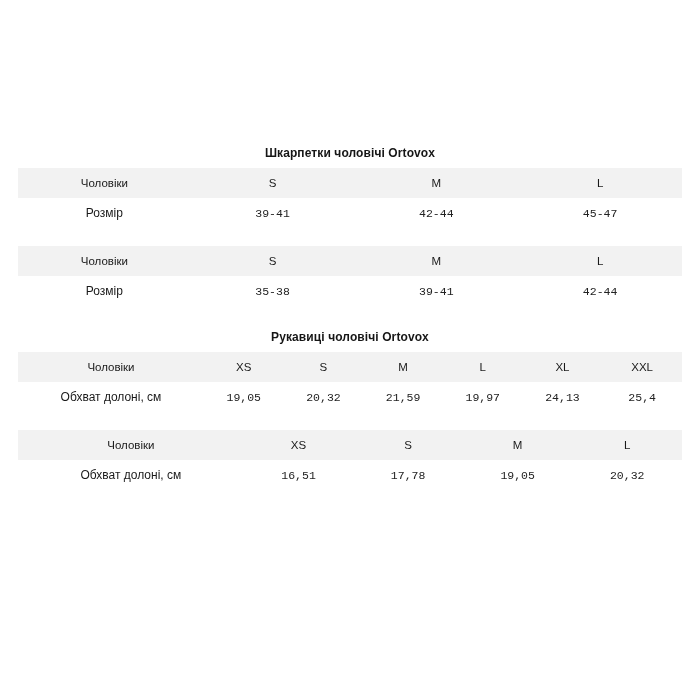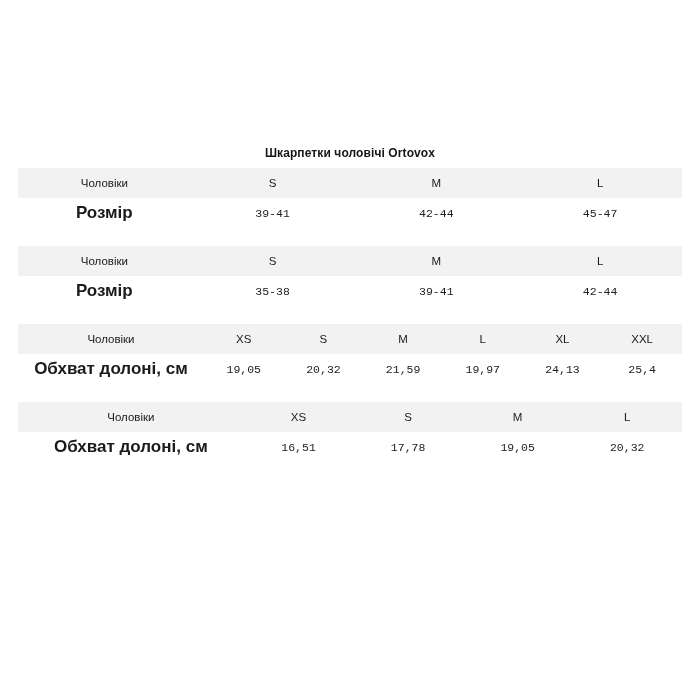--- a/index.html
+++ b/index.html
@@ -45,22 +45,22 @@
     background: #ffffff;
   }
   table.size-table td {
     height: 30px;
     font-size: 11.5px;
     text-align: center;
     vertical-align: middle;
     padding: 0 2px;
   }
   table.size-table td.label-cell {
-    font-weight: bold;
-    font-size: 17px;
+    font-weight: normal;
+    font-size: 12px;
   }
   table.size-table tr.header-row td {
     font-weight: normal;
   }
   table.size-table tr.data-row td.value-cell {
     font-weight: normal;
     color: #222222;
     font-family: Liberation Mono, monospace;
   }
 </style>
@@ -114,20 +114,21 @@
           <td class="label-cell">Розмір</td>
           <td class="value-cell">35-38</td>
           <td class="value-cell">39-41</td>
           <td class="value-cell">42-44</td>
         </tr>
       </tbody>
     </table>
   </div>
 
   <div class="table-block">
+    <div class="table-title">Рукавиці чоловічі Ortovox</div>
     <table class="size-table">
       <colgroup>
         <col style="width:28%">
           <col style="width:12%">
           <col style="width:12%">
           <col style="width:12%">
           <col style="width:12%">
           <col style="width:12%">
           <col style="width:12%">
       </colgroup>

